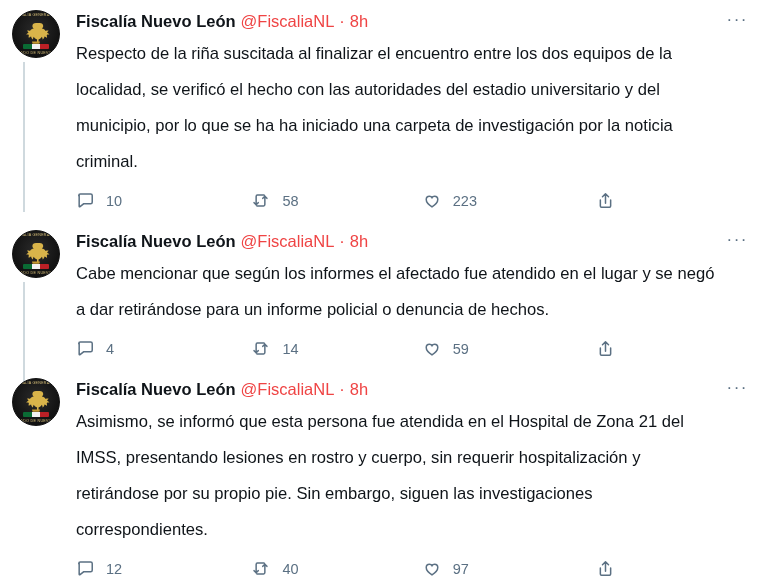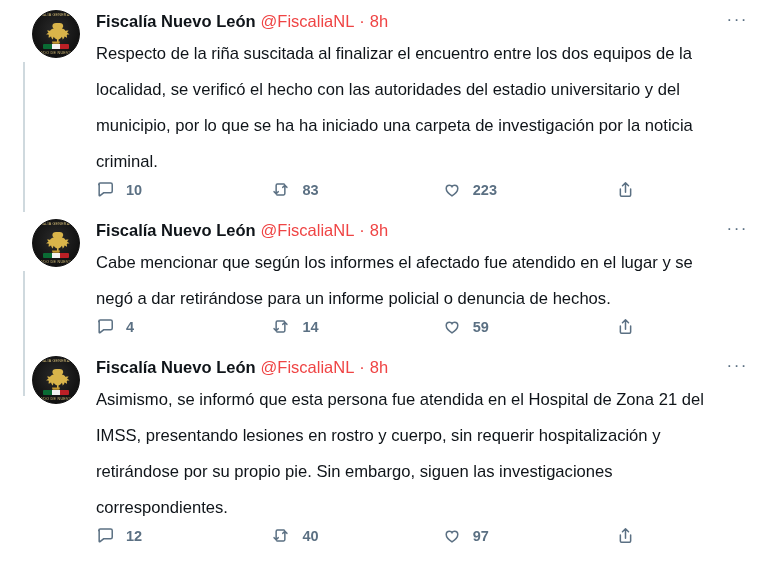--- a/index.html
+++ b/index.html
@@ -14,21 +14,21 @@
     color: #0f1419;
     overflow: hidden;
   }
   .thread {
     position: relative;
     width: 768px;
   }
   .tweet {
     position: relative;
     display: flex;
-    padding: 10px 18px 4px 32px;
+    padding: 10px 18px 4px 12px;
     box-sizing: border-box;
   }
   .avatar-col {
     position: relative;
     width: 54px;
     flex: 0 0 54px;
   }
   .avatar {
     position: relative;
     width: 48px;
@@ -125,25 +125,25 @@
   .tweet-text {
     font-size: 16.6px;
     line-height: 36px;
     color: #0f1419;
     word-wrap: break-word;
     padding-right: 24px;
   }
   .actions {
     display: flex;
     align-items: center;
+    margin-top: 11px;
     margin-bottom: 6px;
     color: #5b7083;
     font-size: 14.5px;
     max-width: 560px;
-    font-weight: bold;
   }
   .action {
     display: flex;
     align-items: center;
     cursor: pointer;
     color: #5b7083;
   }
   .action .count {
     margin-left: 11px;
     font-size: 14.5px;
@@ -190,21 +190,21 @@
         <div class="action a-reply">
           <svg width="19" height="19" viewBox="0 0 24 24">
               <path fill="none" stroke="#5b7083" stroke-width="1.9" d="M3.5 5.8c0-1.1.9-2 2-2h13c1.1 0 2 .9 2 2v8.4c0 1.1-.9 2-2 2H9.6l-4.5 3.6c-.5.4-1.1 0-1.1-.6V5.8z"></path>
             </svg>
           <span class="count">10</span>
         </div>
         <div class="action a-retweet">
           <svg width="21" height="19" viewBox="0 0 24 24">
               <path fill="none" stroke="#5b7083" stroke-width="1.9" stroke-linecap="round" stroke-linejoin="round" d="M6.5 17.5V6.8c0-.9.7-1.6 1.6-1.6h8.4M6.5 17.5l-2.6-2.8M6.5 17.5l2.6-2.8M17.5 6.5v10.7c0 .9-.7 1.6-1.6 1.6H7.5M17.5 6.5l2.6 2.8M17.5 6.5l-2.6 2.8"></path>
             </svg>
-          <span class="count">83</span>
+          <span class="count">58</span>
         </div>
         <div class="action a-like">
           <svg width="20" height="19" viewBox="0 0 24 24">
               <path fill="none" stroke="#5b7083" stroke-width="1.9" d="M12 20s-7.3-4.5-7.3-9.3c0-2.4 1.9-4.2 4.1-4.2 1.6 0 2.7.9 3.2 1.9.5-1 1.6-1.9 3.2-1.9 2.2 0 4.1 1.8 4.1 4.2C19.3 15.5 12 20 12 20z"></path>
             </svg>
           <span class="count">223</span>
         </div>
         <div class="action a-share">
           <svg width="19" height="19" viewBox="0 0 24 24">
               <path fill="none" stroke="#5b7083" stroke-width="1.9" stroke-linecap="round" stroke-linejoin="round" d="M12 3.5v12M12 3.5L8.2 7.3M12 3.5l3.8 3.8M5.5 11.5v7.5c0 .8.6 1.5 1.4 1.5h10.2c.8 0 1.4-.7 1.4-1.5v-7.5"></path>

